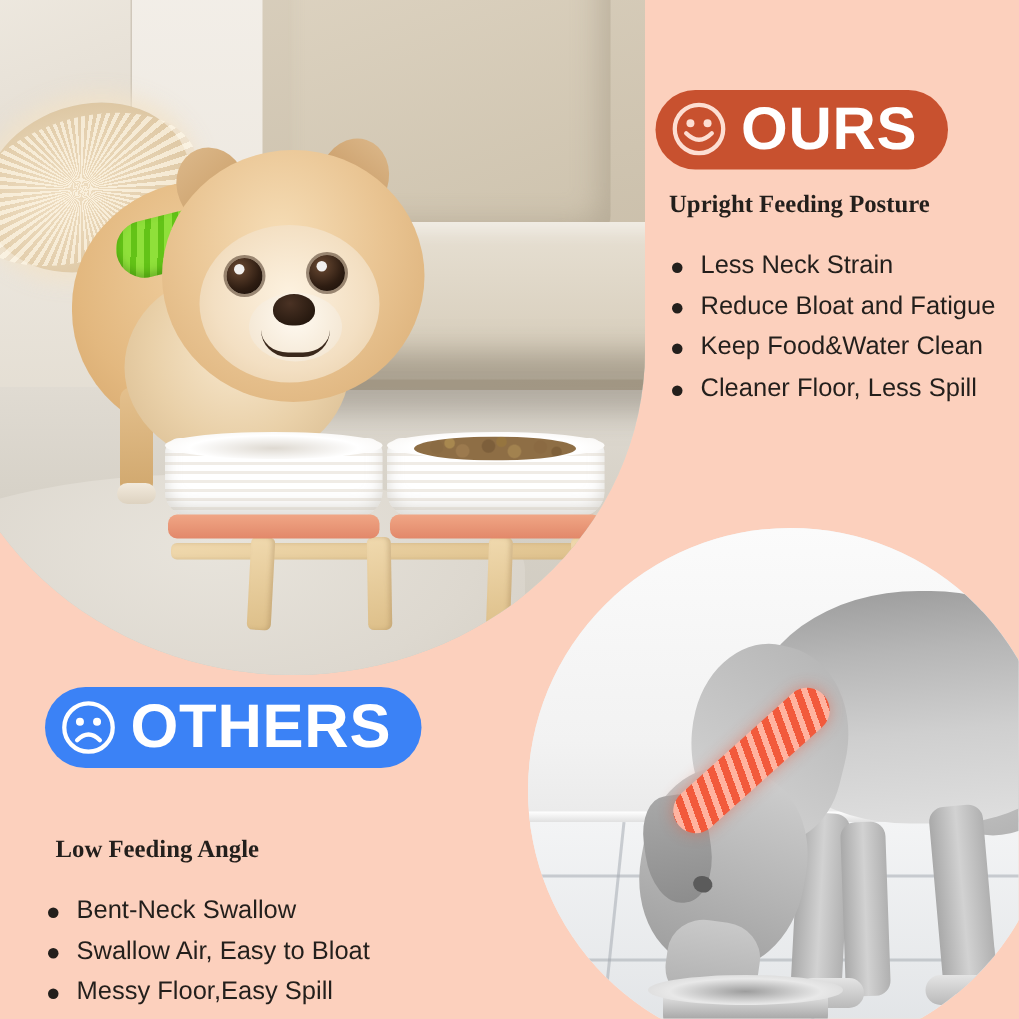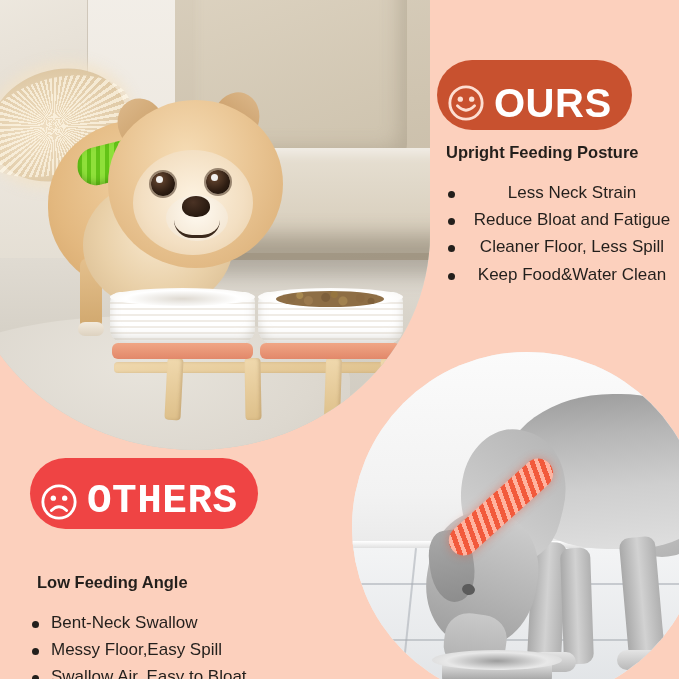--- a/index.html
+++ b/index.html
@@ -195,48 +195,48 @@
              background:radial-gradient(ellipse at 50% 55%, #9d9d9d 0%, #e8e8e8 55%, #cfcfcf 100%);
              border-radius:50%; }
 
   
   .panel { position:absolute; }
   .panel-ours   { left:437px; top:60px;  width:240px; }
   .panel-others { left:30px;  top:458px; width:330px; }
 
   .badge {
     display:inline-flex; align-items:center; gap:9px;
-    border-radius:40px; padding:23px 20px 7px 10px;
+    border-radius:40px; padding:6px 20px 7px 10px;
   }
   .badge-ours   { background:#c8512f; }
-  .badge-others { background:#ef4444;font-family:Liberation Mono, monospace; }
+  .badge-others { background:#3b82f6; }
   .badge-label {
     color:#fff; font-weight:bold; letter-spacing:.5px; line-height:1;
   }
   .badge-ours .badge-label   { font-size:40px; }
   .badge-others .badge-label { font-size:41px; }
   .face { width:38px; height:38px; flex:0 0 38px; }
 
   .subtitle {
-    font-size:16.5px; font-weight:bold; color:#231f1c; margin-top:13px;
+    font-size:16.5px; font-weight:bold; color:#231f1c; margin-top:13px;font-family:Liberation Serif, serif;
   }
   .panel-ours .subtitle   { margin-left:9px; }
   .panel-others .subtitle { margin-left:7px;margin-top:44px; }
 
   ul.features { list-style:none; margin-top:17px; }
   ul.features li {
     position:relative; padding-left:21px;
     font-size:17px; color:#231f1c; line-height:1.6;
     white-space:nowrap;
   }
   ul.features li:before {
     content:""; position:absolute; left:2px; top:12px;
     width:7px; height:7px; border-radius:50%; background:#231f1c;
   }
-  .panel-ours ul.features  { margin-left:9px;text-align:center; }
+  .panel-ours ul.features  { margin-left:9px; }
   .panel-others ul.features{ margin-left:0px; }
 </style>
 </head>
 <body>
 
 <div class="photo-top">
   <div class="photo-top-inner">
     <div class="tp-wall"></div>
     <div class="tp-wall-panel"></div>
     <div class="tp-floor"></div>
@@ -326,34 +326,34 @@
       <circle cx="14" cy="16" r="2.8" fill="#fdded2"></circle>
       <circle cx="26" cy="16" r="2.8" fill="#fdded2"></circle>
       <path d="M11 23 Q20 32 29 23" fill="none" stroke="#fdded2" stroke-width="3" stroke-linecap="round"></path>
     </svg>
     <span class="badge-label">OURS</span>
   </div>
   <div class="subtitle">Upright Feeding Posture</div>
   <ul class="features">
     <li>Less Neck Strain</li>
     <li>Reduce Bloat and Fatigue</li>
+    <li>Keep Food&amp;Water Clean</li>
     <li>Cleaner Floor, Less Spill</li>
-    <li>Keep Food&amp;Water Clean</li>
   </ul>
 </div>
 
 <div class="panel panel-others">
   <div class="badge badge-others">
     <svg class="face" viewBox="0 0 40 40">
       <circle cx="20" cy="20" r="17" fill="none" stroke="#ffffff" stroke-width="3"></circle>
       <circle cx="14" cy="16" r="2.8" fill="#ffffff"></circle>
       <circle cx="26" cy="16" r="2.8" fill="#ffffff"></circle>
       <path d="M12 29 Q20 21 28 29" fill="none" stroke="#ffffff" stroke-width="3" stroke-linecap="round"></path>
     </svg>
     <span class="badge-label">OTHERS</span>
   </div>
   <div class="subtitle">Low Feeding Angle</div>
   <ul class="features">
     <li>Bent-Neck Swallow</li>
+    <li>Swallow Air, Easy to Bloat</li>
     <li>Messy Floor,Easy Spill</li>
-    <li>Swallow Air, Easy to Bloat</li>
   </ul>
 </div>
 
 </body></html>

